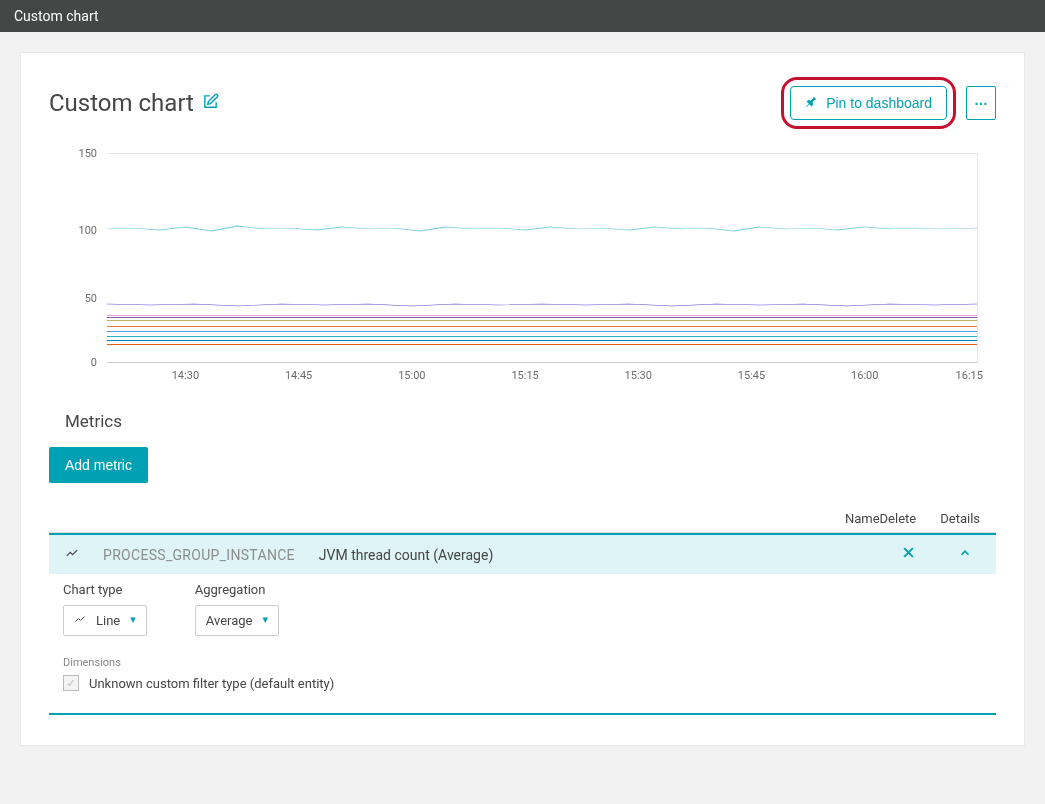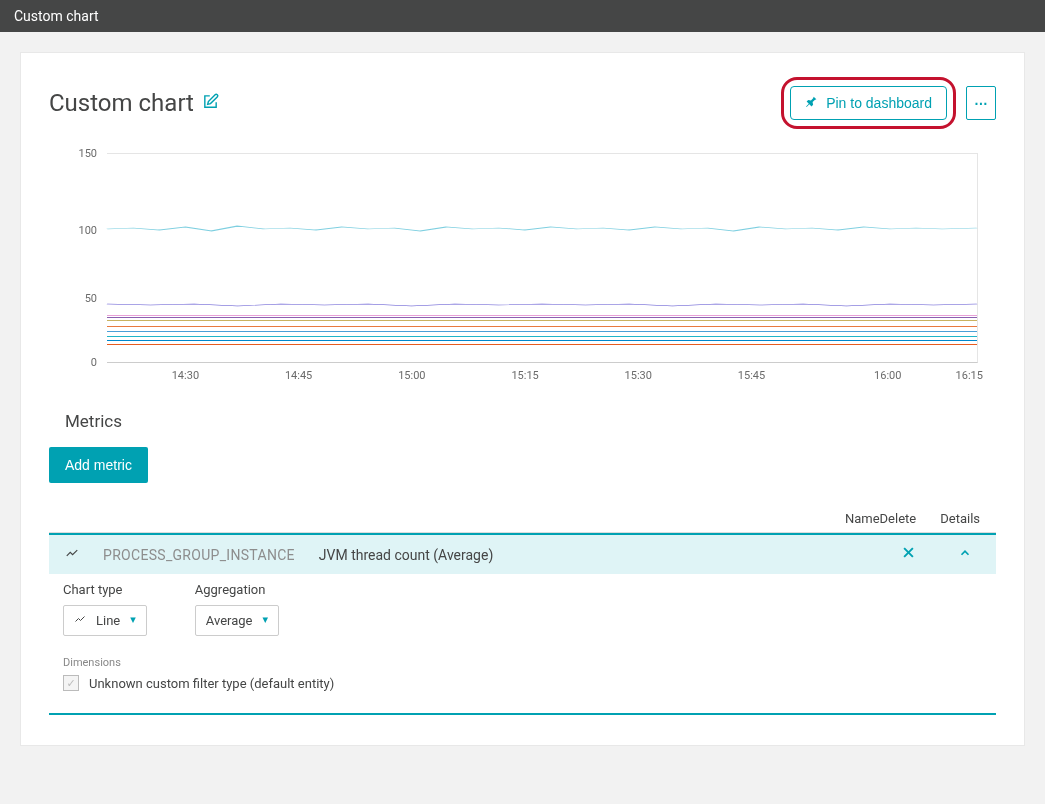--- a/index.html
+++ b/index.html
@@ -103,21 +103,21 @@
     <span class="y-tick" style="top:63%;">50</span>
     <span class="y-tick" style="top:91%;">0</span>
 
     <div class="x-axis">
       <span class="x-tick" style="left:9%;">14:30</span>
       <span class="x-tick" style="left:22%;">14:45</span>
       <span class="x-tick" style="left:35%;">15:00</span>
       <span class="x-tick" style="left:48%;">15:15</span>
       <span class="x-tick" style="left:61%;">15:30</span>
       <span class="x-tick" style="left:74%;">15:45</span>
-      <span class="x-tick" style="left:87%;margin-left:23px;">16:00</span>
+      <span class="x-tick" style="left:87%;">16:00</span>
       <span class="x-tick" style="left:99%;">16:15</span>
     </div>
   </div>
 
   <h2 class="section-title">Metrics</h2>
 
   <button class="btn-primary">Add metric</button>
 
   <div class="table-head">
     <span>Name</span>

